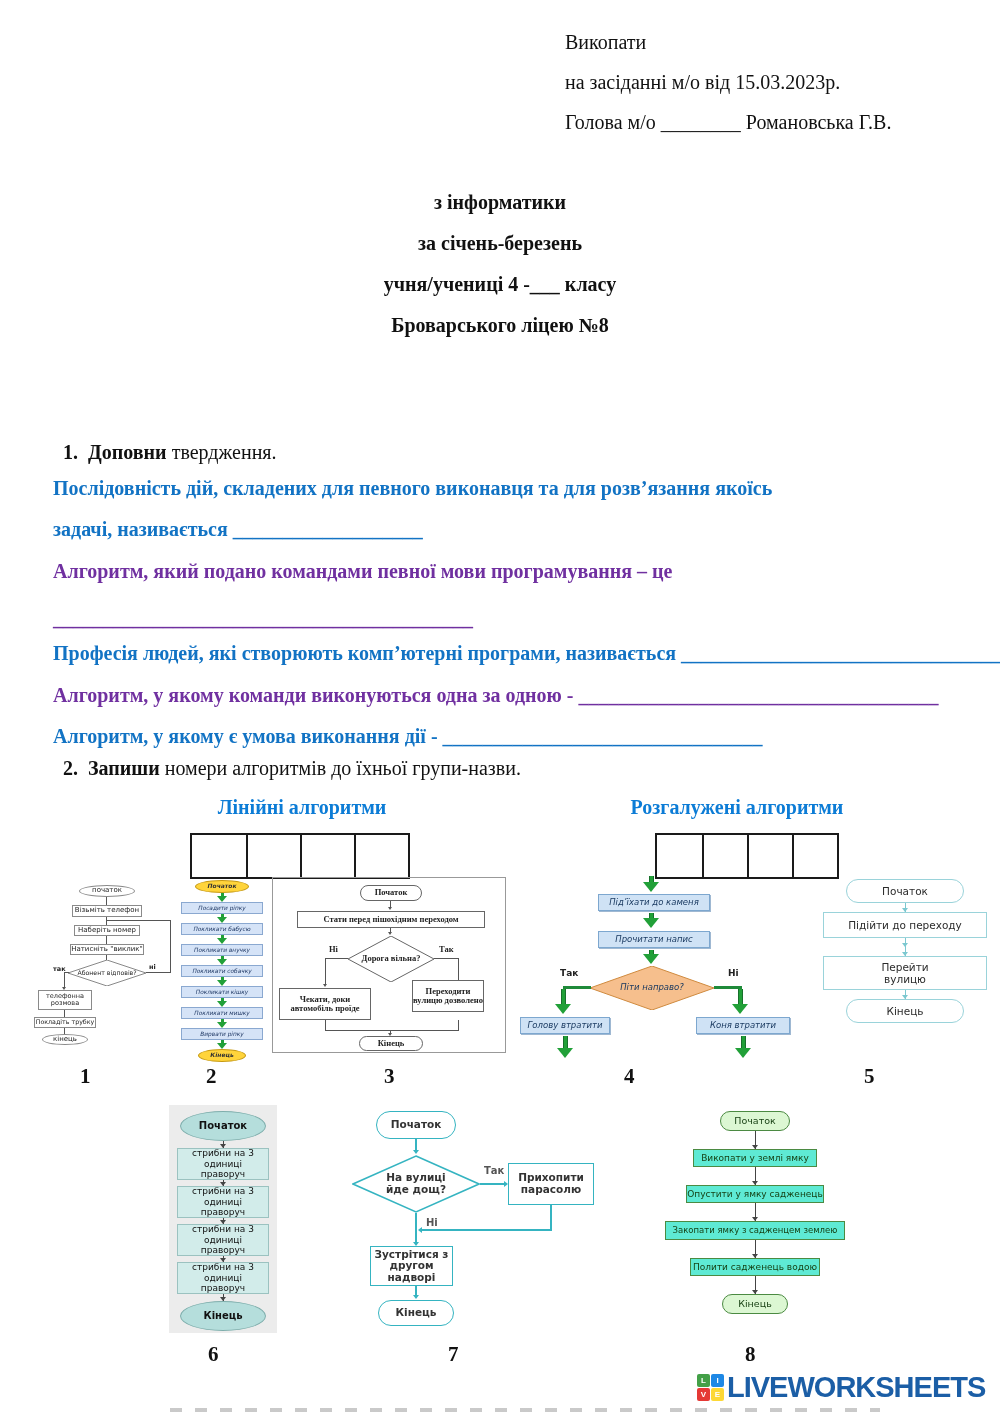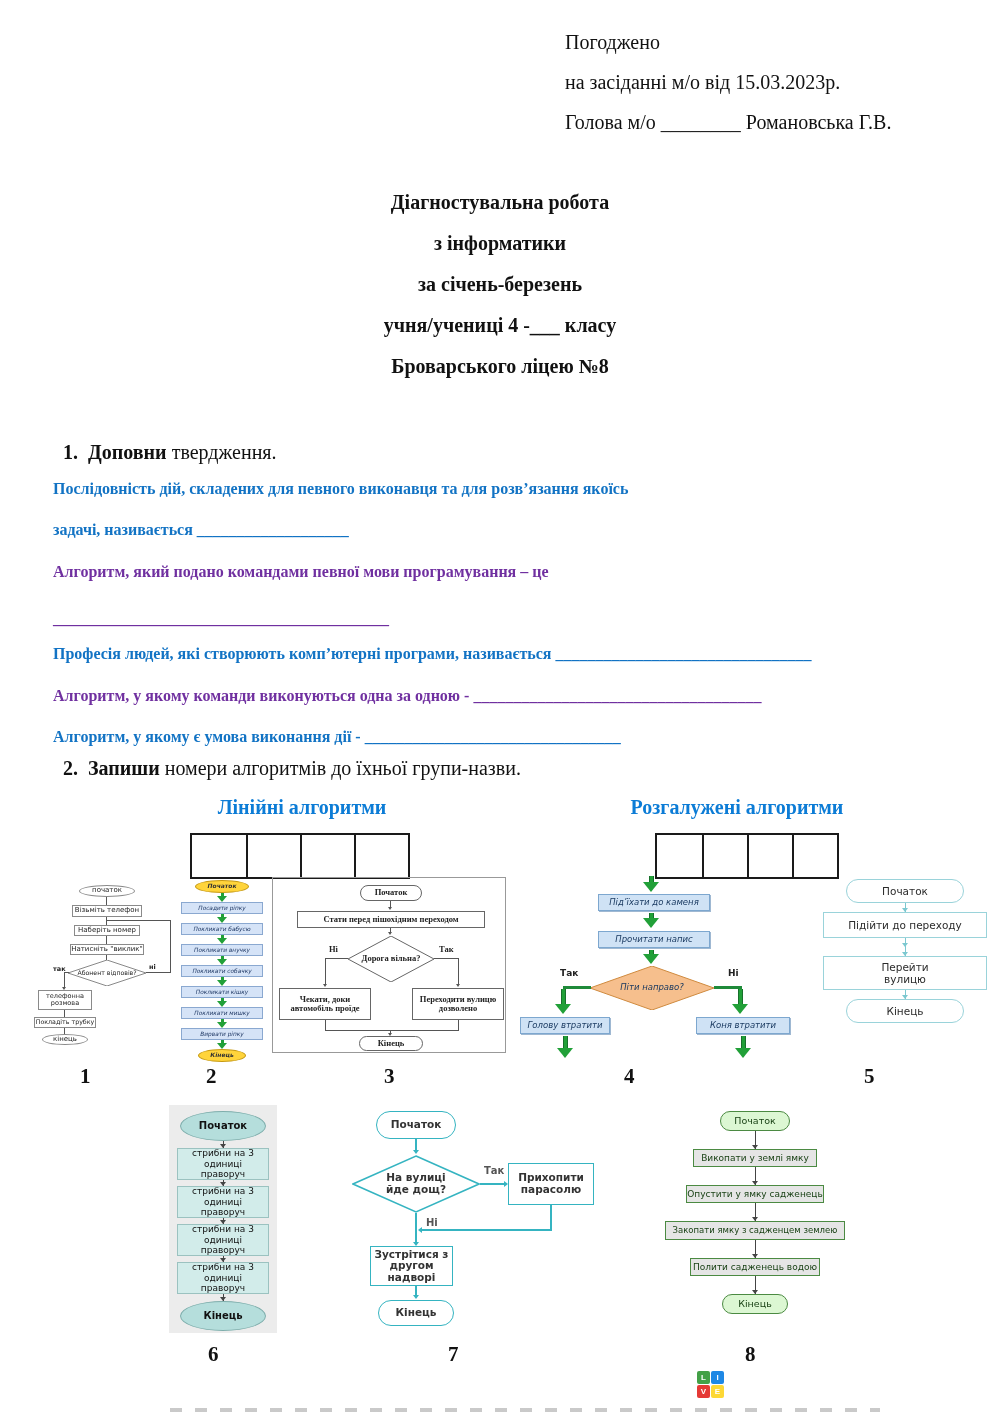--- a/index.html
+++ b/index.html
@@ -8,21 +8,21 @@
 
   
   .approval{position:absolute;left:565px;top:22px;font-size:20px;line-height:40px}
   .title{position:absolute;left:0;top:182px;width:1000px;text-align:center;font-size:20px;font-weight:bold;line-height:41px}
   .title-blank{font-weight:normal;letter-spacing:0;line-height:41px}
 
   
   .task-head{position:absolute;left:63px;font-size:20px}
   .task-head .num{font-weight:bold;margin-right:10px}
   .task-head b{font-weight:bold}
-  .stmt{position:absolute;left:53px;width:940px;font-size:16px;font-weight:bold;line-height:41px;white-space:nowrap}
+  .stmt{position:absolute;left:53px;width:940px;font-size:20px;font-weight:bold;line-height:41px;white-space:nowrap}
   .blue{color:var(--blue)}
   .purple{color:var(--purple)}
   .blank{letter-spacing:0}
 
   
   .col-header{position:absolute;top:796px;width:300px;text-align:center;font-size:20px;font-weight:bold;color:var(--hblue)}
   .grid{position:absolute;top:833px;display:flex;border:2px solid #1a1a1a;background:#fff}
   .grid .cell{width:54px;height:42px;border-left:2px solid #1a1a1a}
   .grid .cell:first-child{border-left:none}
   .grid.right .cell{width:45px}
@@ -77,45 +77,44 @@
   
   #fc5 .fnode{border-color:#9ad3da;color:#2b2b2b;font-size:10.5px;background:#fff}
   
   #fc6{background:#ececec;padding-top:6px}
   #fc6 .fnode{background:#d2ecea;border-color:#9bc2c0;color:#111;font-size:9px}
   #fc6 .fnode.ell{background:#b5dedc;border-color:#7faeac;border-radius:50%;font-weight:bold;font-size:10px}
   
   #fc7{font-size:10.5px;color:#333;font-weight:bold}
   #fc7 .node{border:1.5px solid var(--teal)}
   
-  #fc8 .fnode{background:#e5e5e5;border-color:#4b8a42;color:#143d10;font-size:9px}
+  #fc8 .fnode{background:#5eead4;border-color:#4b8a42;color:#143d10;font-size:9px}
   #fc8 .fnode.cap{background:#dcf7d3;border-radius:10px;font-size:9.5px}
 
   .qnum{position:absolute;font-family:"Liberation Serif",serif;font-weight:bold;font-size:21px;color:#111}
 
   
   .logo{position:absolute;left:697px;top:1371px;display:flex;align-items:center}
   .logo-grid{width:28px;display:flex;flex-wrap:wrap}
   .logo .sq{width:13px;height:13px;margin:0 1px 1px 0;color:#fff;font:bold 8px/13px "Liberation Sans",sans-serif;text-align:center;border-radius:2px}
   .sq.g{background:#43a047}.sq.b{background:#1e88e5}.sq.r{background:#e53935}.sq.y{background:#fdd835}
   .logo-text{font-family:"Liberation Sans",sans-serif;font-weight:bold;font-size:29px;color:var(--logoblue);letter-spacing:-1px;margin-left:2px}
 
   .cutoff{position:absolute;left:170px;top:1408px;width:710px;height:4px;opacity:.45;background:repeating-linear-gradient(90deg,#888 0 12px,transparent 12px 25px)}
 </style>
 </head>
 <body>
 
 <div class="approval">
-  <div>Погоджено</div>
+  <div>Викопати</div>
   <div>на засіданні м/о від 15.03.2023р.</div>
   <div>Голова м/о ________ Романовська Г.В.</div>
 </div>
 
 <div class="title">
-  <div>Діагностувальна робота</div>
   <div>з інформатики</div>
   <div>за січень-березень</div>
   <div>учня/учениці 4 -___ класу</div>
   <div>Броварського ліцею №8</div>
 </div>
 
 <div class="task-head" style="top:441px">
   <span class="num">1.</span><b>Доповни</b><span> твердження.</span>
 </div>
 
@@ -252,21 +251,21 @@
   </div>
   <div class="blabel" style="left:56px;top:66px">Ні</div>
   <div class="blabel" style="left:166px;top:66px">Так</div>
   <div class="line" style="left:52px;top:80px;width:23px;height:1px"></div>
   <div class="line" style="left:52px;top:80px;width:1px;height:27px"></div>
   <div class="ah-d s" style="left:50px;top:106px"></div>
   <div class="line" style="left:161px;top:80px;width:25px;height:1px"></div>
   <div class="line" style="left:185px;top:80px;width:1px;height:27px"></div>
   <div class="ah-d s" style="left:183px;top:106px"></div>
   <div class="node" style="left:6px;top:110px;width:92px;height:32px">Чекати, доки автомобіль проїде</div>
-  <div class="node" style="left:139px;top:110px;width:92px;height:32px">Переходити вулицю дозволено</div>
+  <div class="node" style="left:139px;top:102px;width:72px;height:32px">Переходити вулицю дозволено</div>
   <div class="line" style="left:52px;top:142px;width:1px;height:11px"></div>
   <div class="line" style="left:185px;top:142px;width:1px;height:11px"></div>
   <div class="line" style="left:52px;top:152px;width:134px;height:1px"></div>
   <div class="line" style="left:117px;top:152px;width:1px;height:4px"></div>
   <div class="ah-d s" style="left:115px;top:155px"></div>
   <div class="node rnd" style="left:86px;top:158px;width:64px;height:15px;border-radius:8px">Кінець</div>
 </div>
 
 <div class="fc" id="fc4" style="left:518px;top:876px;width:282px;height:186px">
   <div class="garrow" style="left:125px;top:0">
@@ -402,15 +401,16 @@
 <div class="qnum" style="left:448px;top:1342px">7</div>
 <div class="qnum" style="left:745px;top:1342px">8</div>
 
 <div class="logo">
   <div class="logo-grid">
     <span class="sq g">L</span>
       <span class="sq b">I</span>
       <span class="sq r">V</span>
       <span class="sq y">E</span>
   </div>
+  <span class="logo-text">LIVEWORKSHEETS</span>
 </div>
 
 <div class="cutoff"></div>
 
 </body></html>

